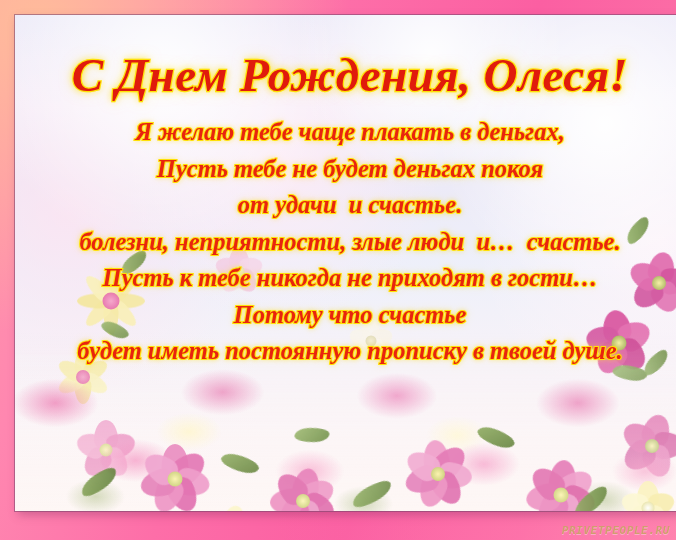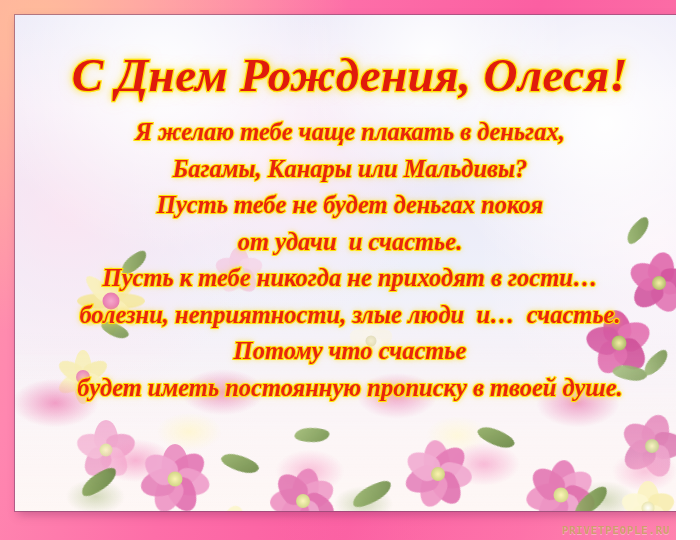--- a/index.html
+++ b/index.html
@@ -171,20 +171,21 @@
     position: absolute;
     right: 6px;
     bottom: 3px;
     font-family: "DejaVu Sans Mono", "Liberation Mono", monospace;
     font-size: 11px;
     font-weight: 700;
     letter-spacing: .6px;
     color: #c8a464;
     opacity: .85;
     text-shadow: 0 1px 0 rgba(255,255,255,.4);
+    font-style: italic;
   }
 </style>
 </head>
 <body>
 
 <div class="card">
 
   <div class="panel">
 
     <div class="bokeh"></div>
@@ -342,25 +343,24 @@
       <span class="leaf" style="left:556px;top:478px;width:40px;height:18px;background:linear-gradient(120deg,#9ab66d,#688640);transform:rotate(-30deg);"></span>
       <span class="leaf" style="left:280px;top:412px;width:34px;height:16px;background:linear-gradient(120deg,#a2bd75,#6f8e48);transform:rotate(12deg);"></span>
     </div>
 
     <div class="content">
 
       <h1 class="title">С Днем Рождения, Олеся!</h1>
 
       <div class="verse">
         <span class="line">Я желаю тебе чаще плакать в деньгах,</span>
-        <span class="line">Багамы, Канары или Мальдивы?</span>
         <span class="line">Пусть тебе не будет деньгах покоя</span>
         <span class="line">от удачи  и счастье.</span>
+        <span class="line">болезни, неприятности, злые люди  и…  счастье.</span>
         <span class="line">Пусть к тебе никогда не приходят в гости…</span>
-        <span class="line">болезни, неприятности, злые люди  и…  счастье.</span>
         <span class="line">Потому что счастье</span>
         <span class="line">будет иметь постоянную прописку в твоей душе.</span>
       </div>
 
     </div>
   </div>
 
   <div class="watermark">PRIVETPEOPLE.RU</div>
 
 </div>

